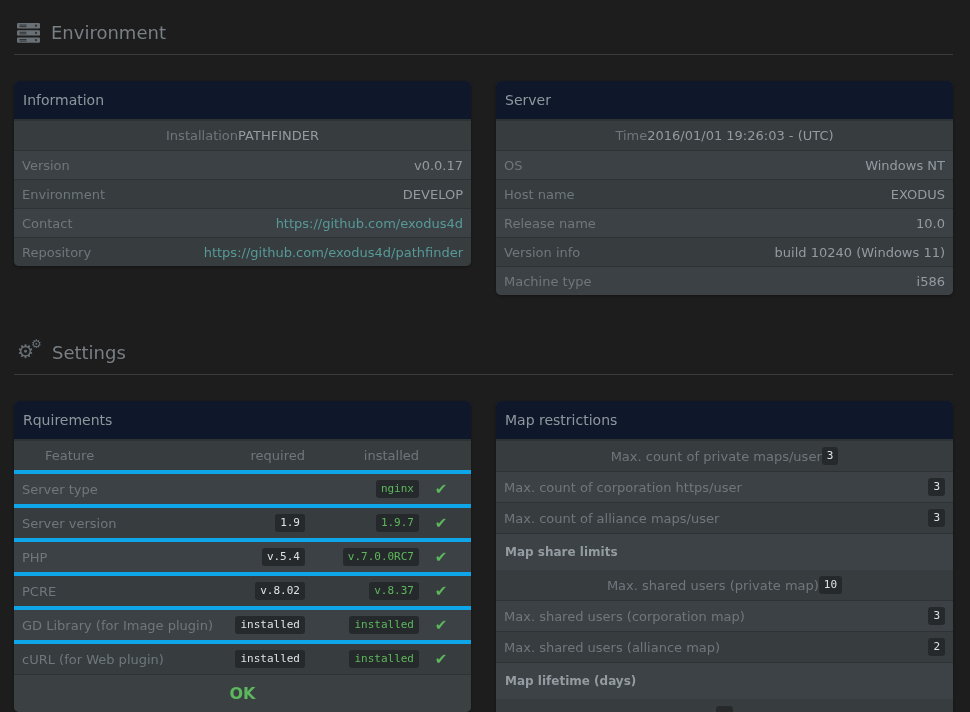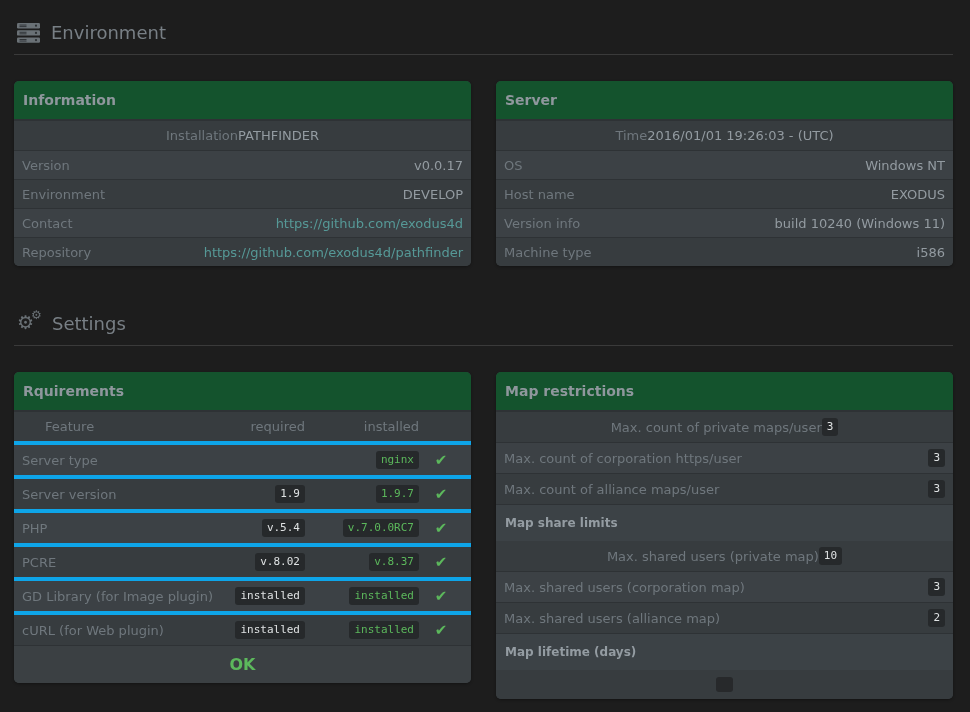--- a/index.html
+++ b/index.html
@@ -25,22 +25,22 @@
   }
   .section-settings { margin-top: 46px; }
 
   
   .panel-row { display: flex; gap: 25px; align-items: flex-start; }
   .panel {
     flex: 1; background: #3a3f42; border-radius: 5px; overflow: hidden;
     box-shadow: 0 1px 3px rgba(0,0,0,.35);
   }
   .panel-heading {
-    background: #14532d; color: #8f979d;
-    font-weight: bold; font-size: 14px;
+    background: #0f172a; color: #8f979d;
+    font-weight: normal; font-size: 14px;
     padding: 11px 9px; border-bottom: 2px solid #2e3235;
   }
   .panel-subheading {
     background: #3c4246; color: #949ca2;
     font-weight: bold; font-size: 12px;
     padding: 11px 9px; border-top: 1px solid #2e3235;
   }
 
   
   .kv-row {
@@ -160,20 +160,24 @@
           </div>
           <div class="kv-row">
             <span class="kv-label">OS</span>
             <span class="kv-value">Windows NT</span>
           </div>
           <div class="kv-row">
             <span class="kv-label">Host name</span>
             <span class="kv-value">EXODUS</span>
           </div>
           <div class="kv-row">
+            <span class="kv-label">Release name</span>
+            <span class="kv-value">10.0</span>
+          </div>
+          <div class="kv-row">
             <span class="kv-label">Version info</span>
             <span class="kv-value">build 10240 (Windows 11)</span>
           </div>
           <div class="kv-row">
             <span class="kv-label">Machine type</span>
             <span class="kv-value">i586</span>
           </div>
         </div>
       </div>
     </div>

